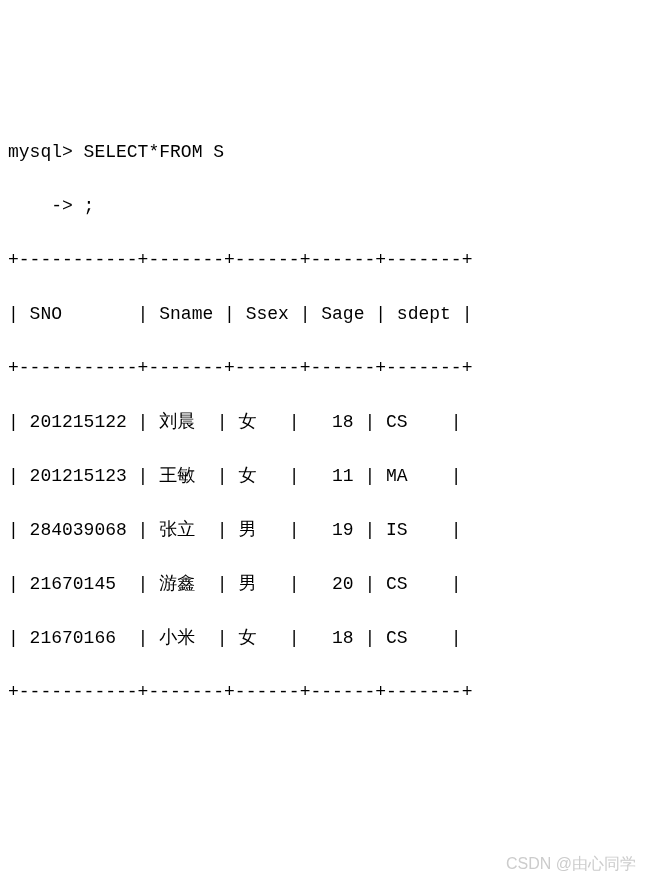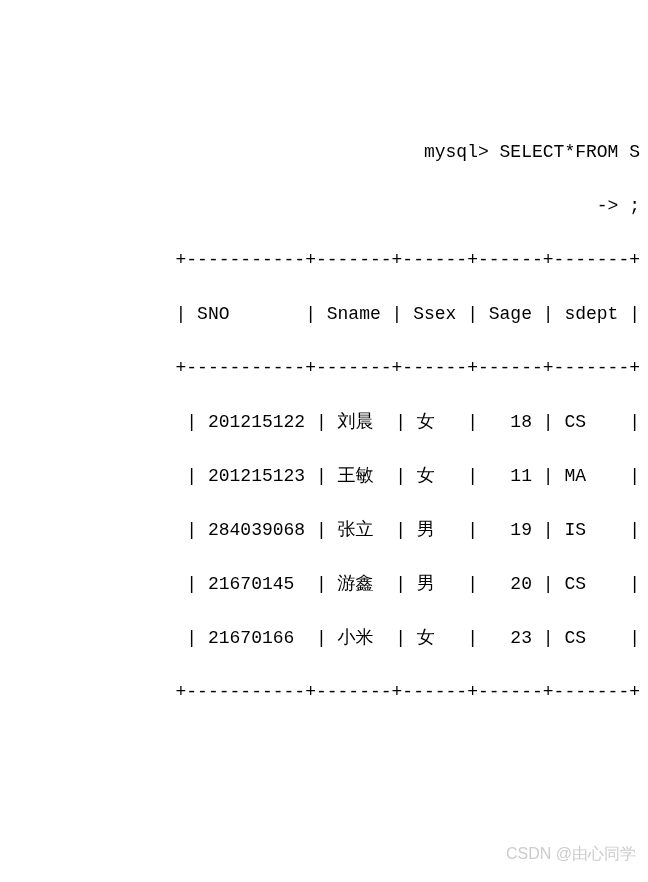--- a/index.html
+++ b/index.html
@@ -15,25 +15,24 @@
       color: #000000;
       padding: 4px 8px;
       white-space: pre;
       position: relative;
       width: 648px;
       height: 882px;
       overflow: hidden;
     }
     .line {
       display: block;
-      text-align: right;
     }
     .watermark {
       position: absolute;
-      bottom: 16px;
+      bottom: 6px;
       right: 12px;
       color: #cccccc;
       font-size: 16px;
       font-family: sans-serif;
       white-space: nowrap;
     }
   </style>
 </head>
 <body>
 
@@ -42,21 +41,21 @@
 <div>
 <span class="line">mysql&gt; SELECT*FROM S</span>
 <span class="line">    -&gt; ;</span>
 <span class="line">+-----------+-------+------+------+-------+</span>
 <span class="line">| SNO       | Sname | Ssex | Sage | sdept |</span>
 <span class="line">+-----------+-------+------+------+-------+</span>
 <span class="line">| 201215122 | 刘晨  | 女   |   18 | CS    |</span>
 <span class="line">| 201215123 | 王敏  | 女   |   11 | MA    |</span>
 <span class="line">| 284039068 | 张立  | 男   |   19 | IS    |</span>
 <span class="line">| 21670145  | 游鑫  | 男   |   20 | CS    |</span>
-<span class="line">| 21670166  | 小米  | 女   |   23 | CS    |</span>
+<span class="line">| 21670166  | 小米  | 女   |   18 | CS    |</span>
 <span class="line">+-----------+-------+------+------+-------+</span>
 <span class="line"> </span>
 
 
 
 
 
 
 
 

